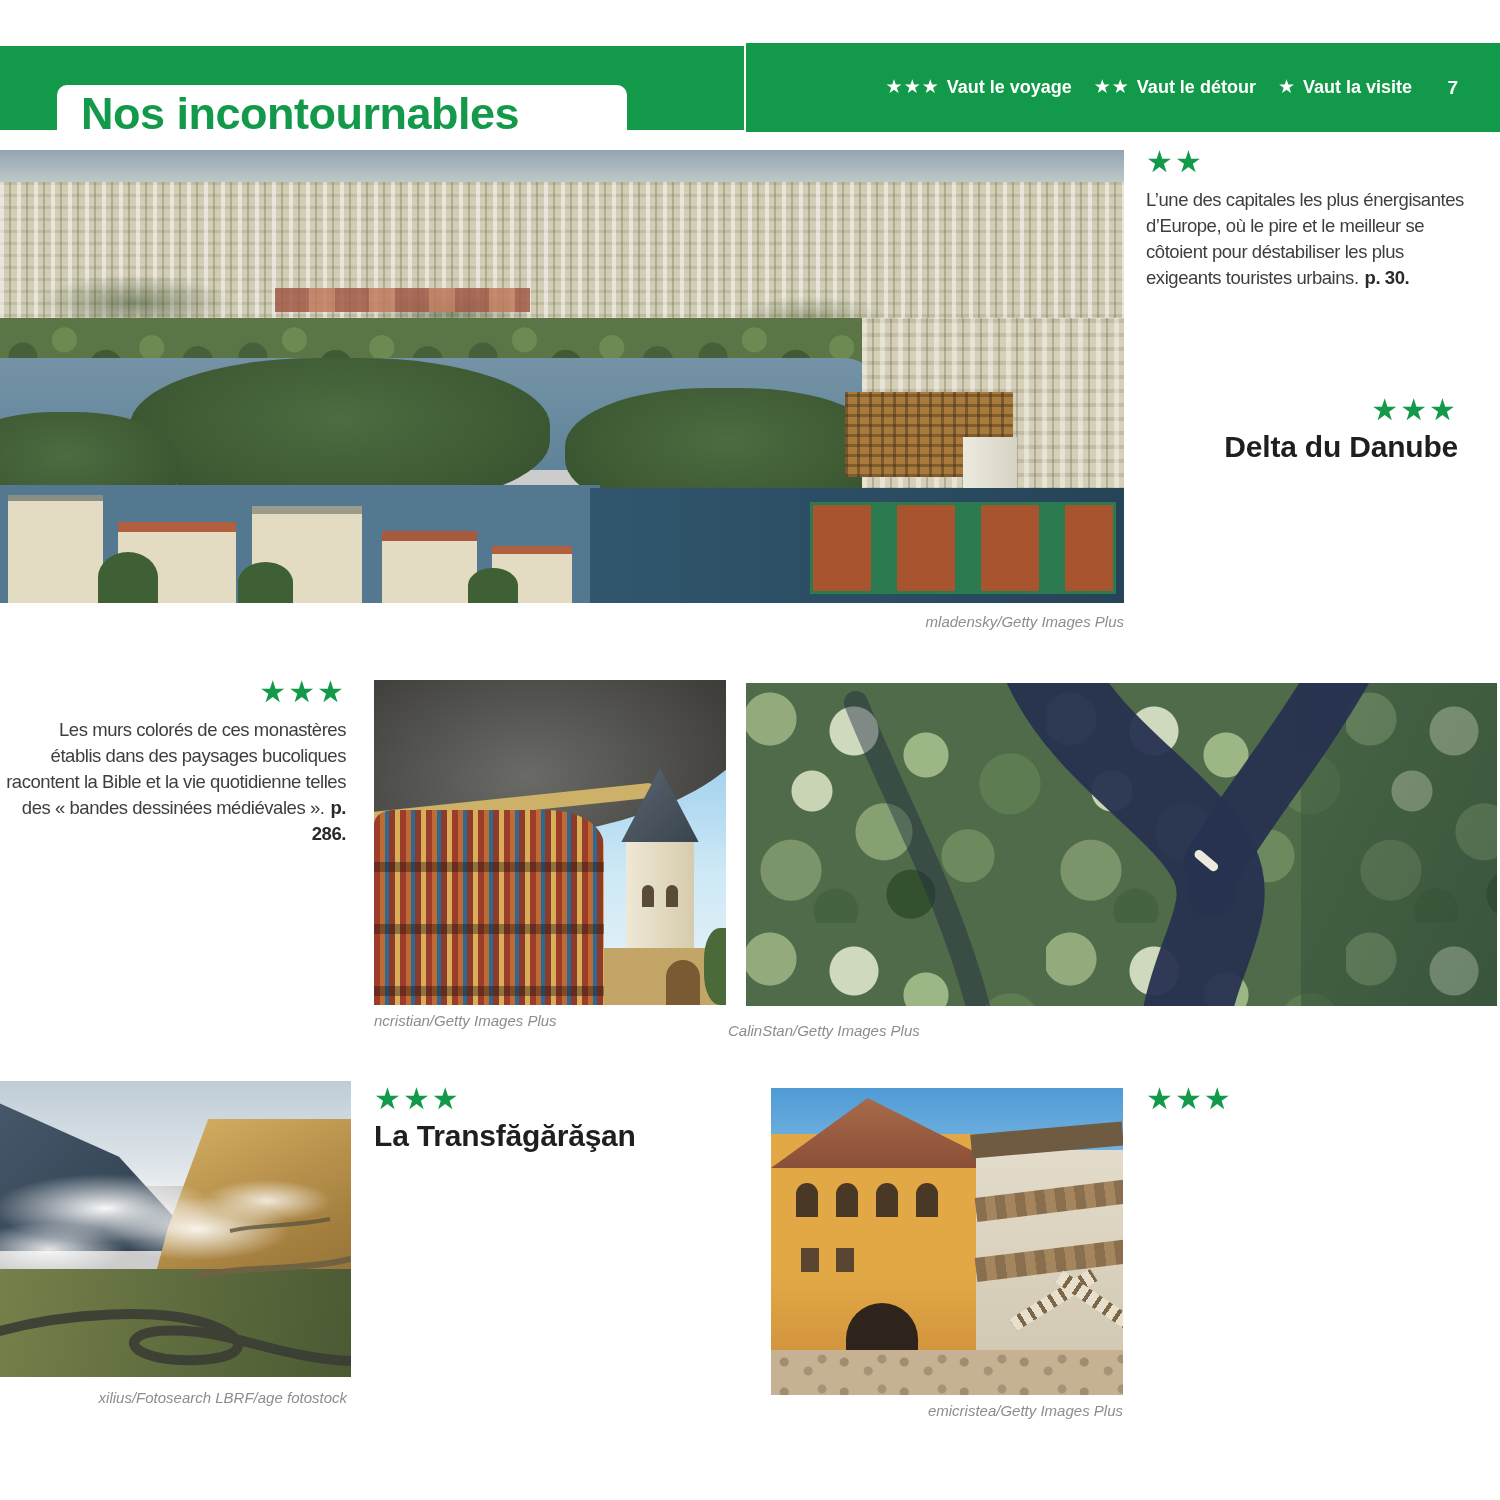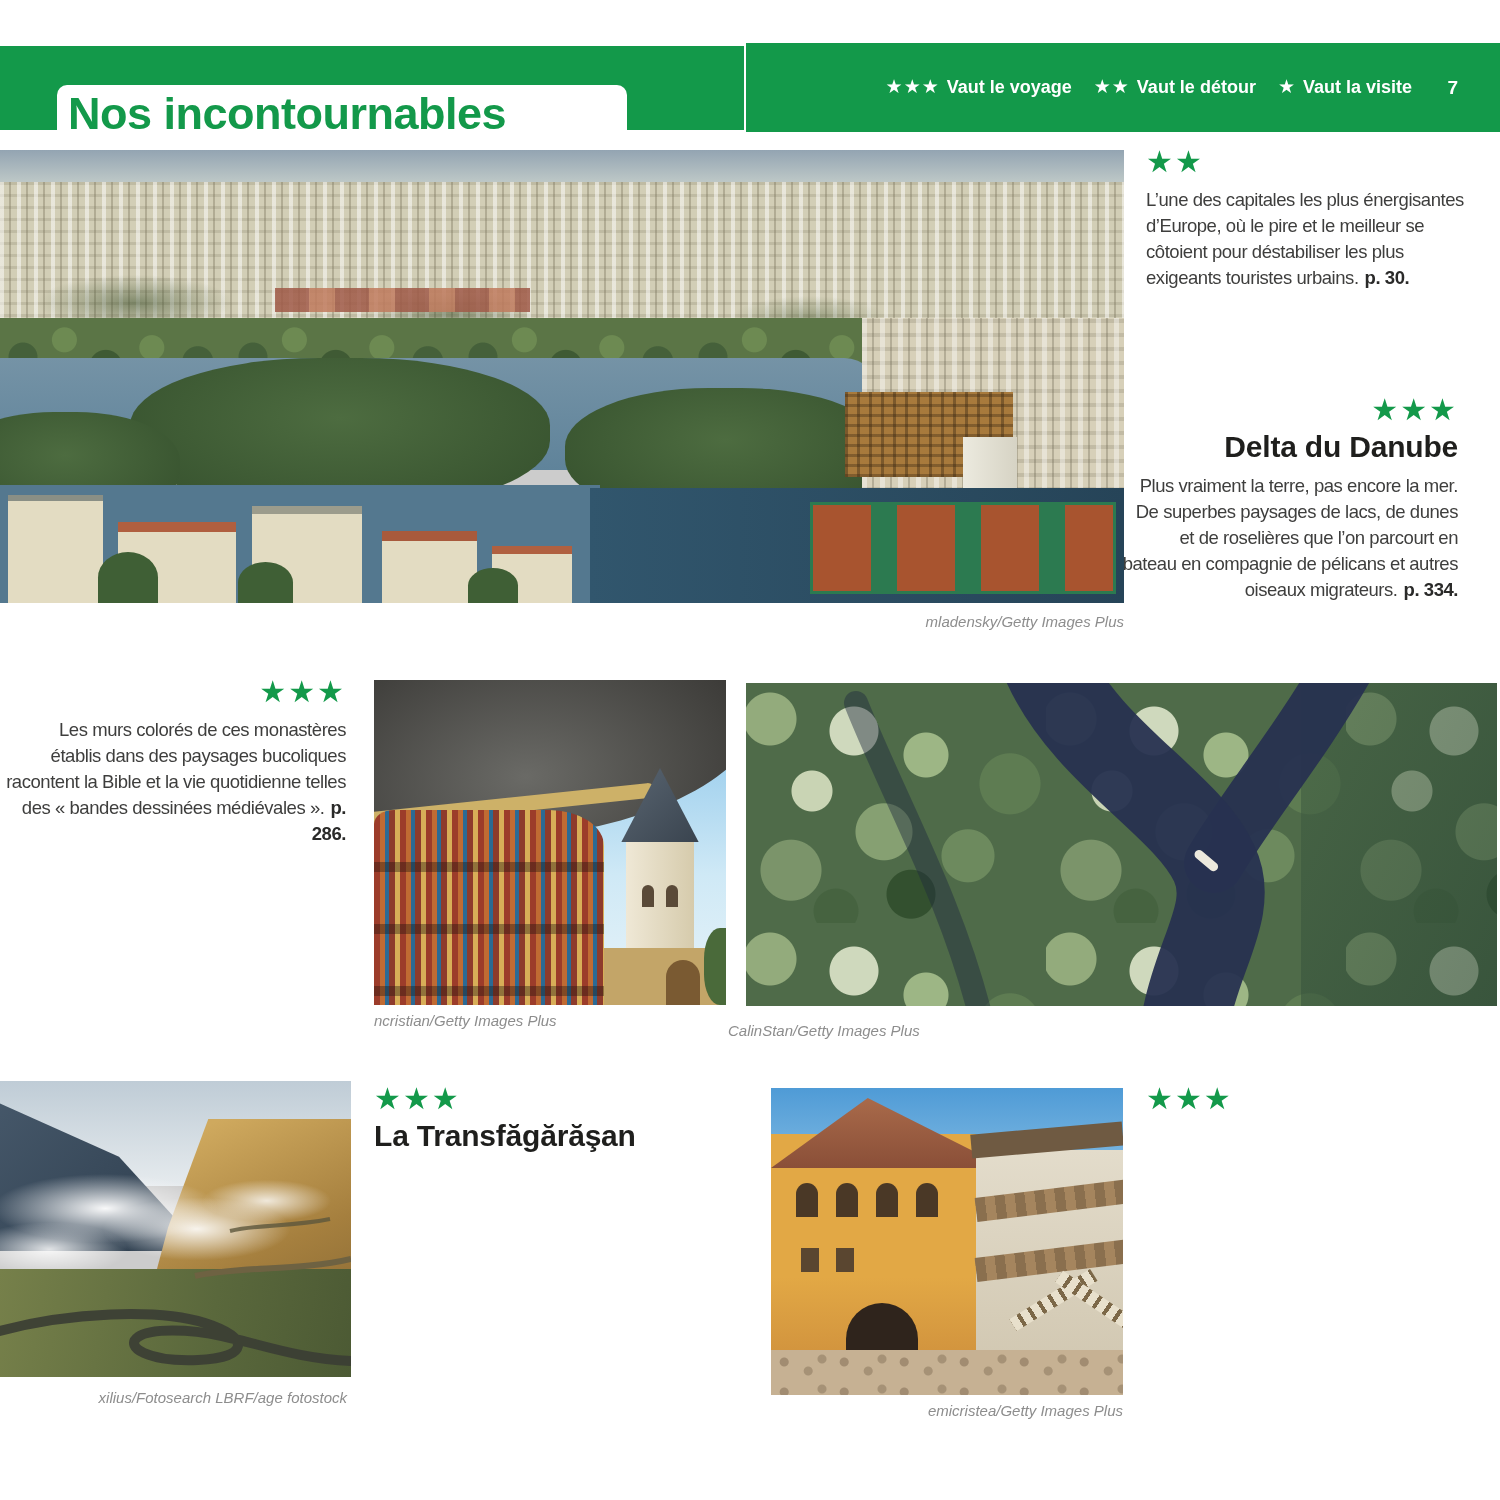--- a/index.html
+++ b/index.html
@@ -5,21 +5,21 @@
   html,body{margin:0;padding:0;background:#ffffff;}
   .page{position:relative;width:1500px;height:1500px;background:#ffffff;overflow:hidden;
         font-family:"Liberation Sans","DejaVu Sans",sans-serif;}
 
   
   .greenbar{position:absolute;background:#13994a;}
   .bar-left{left:0;top:46px;width:744px;height:84px;}
   .bar-right{left:746px;top:43px;width:754px;height:89px;}
   .title-box{position:absolute;left:57px;top:85px;width:570px;height:57px;background:#ffffff;
              border-radius:10px;display:flex;align-items:center;}
-  .title-box span{color:#13994a;font-weight:bold;font-size:45px;letter-spacing:-0.5px;padding-left:11px;white-space:nowrap;}
+  .title-box span{color:#13994a;font-weight:bold;font-size:45px;letter-spacing:-0.5px;padding-left:24px;white-space:nowrap;}
   .legend{position:absolute;top:43px;height:89px;left:800px;right:88px;display:flex;align-items:center;
           justify-content:flex-end;gap:22px;color:#ffffff;}
   .lgroup{display:flex;align-items:center;gap:7px;}
   .lstars{font-size:19px;letter-spacing:1px;line-height:1;position:relative;top:-1px;}
   .llabel{font-size:18px;font-weight:bold;white-space:nowrap;}
   .pagenum{position:absolute;top:43px;right:42px;height:89px;display:flex;align-items:center;
            color:#ffffff;font-weight:bold;font-size:19px;}
 
   
   .tblock{position:absolute;}
@@ -198,21 +198,20 @@
   <div class="credit al-r" style="left:624px;top:613px;width:500px">mladensky/Getty Images Plus</div>
 
   <section class="tblock" style="left:1146px;top:146px;width:322px">
     <div class="stars">★★</div>
     <p class="body"><span>L’une des capitales les plus énergisantes d’Europe, où le pire et le meilleur se côtoient pour déstabiliser les plus exigeants touristes urbains.</span><b class="pref">p. 30.</b></p>
   </section>
 
   <section class="tblock al-r" style="right:42px;top:394px;width:336px">
     <div class="stars">★★★</div>
     <h2>Delta du Danube</h2>
-    <p class="body"><span>Plus vraiment la terre, pas encore la mer. De superbes paysages de lacs, de dunes et de roselières que l’on parcourt en bateau en compagnie de pélicans et autres oiseaux migrateurs.</span><b class="pref">p. 334.</b></p>
   </section>
 
   <section class="tblock al-r" style="left:6px;top:676px;width:340px">
     <div class="stars">★★★</div>
     <p class="body"><span>Les murs colorés de ces monastères établis dans des paysages bucoliques racontent la Bible et la vie quotidienne telles des « bandes dessinées médiévales ».</span><b class="pref">p. 286.</b></p>
   </section>
 
   <div class="photo" style="left:374px;top:680px;width:352px;height:325px">
     <div class="msky"></div>
     <div class="mroof"></div>

